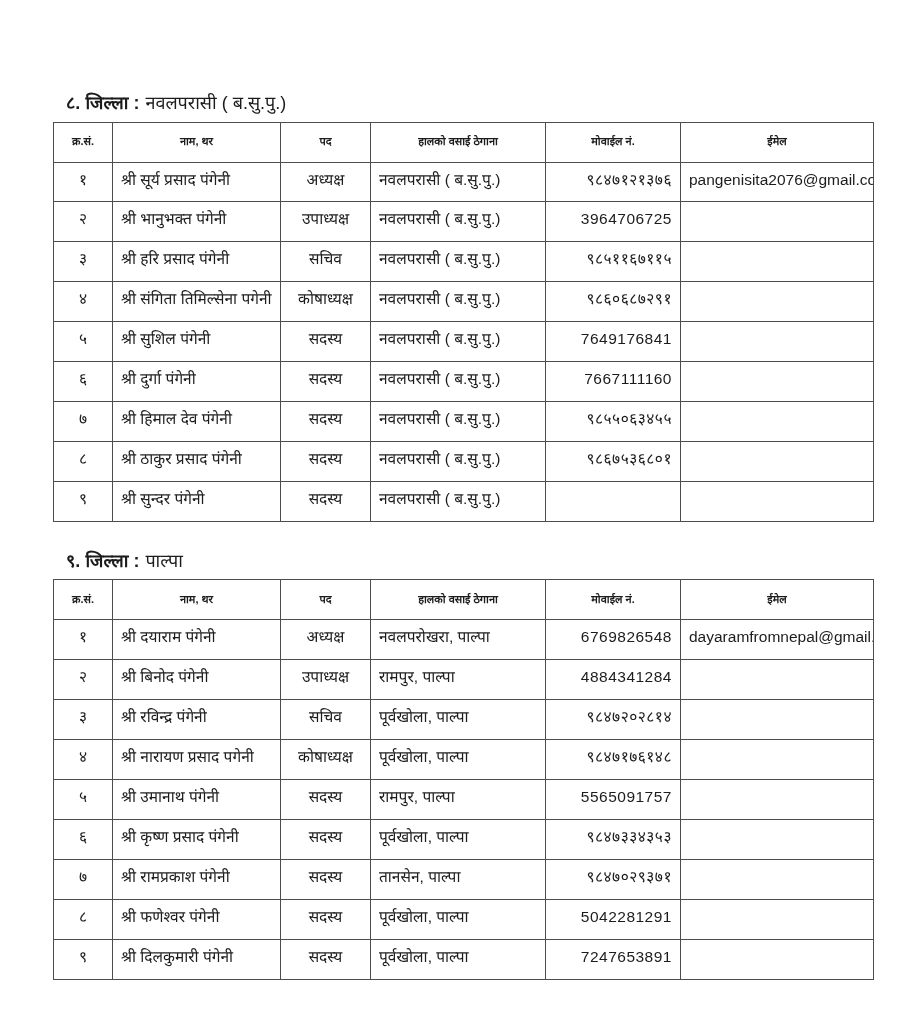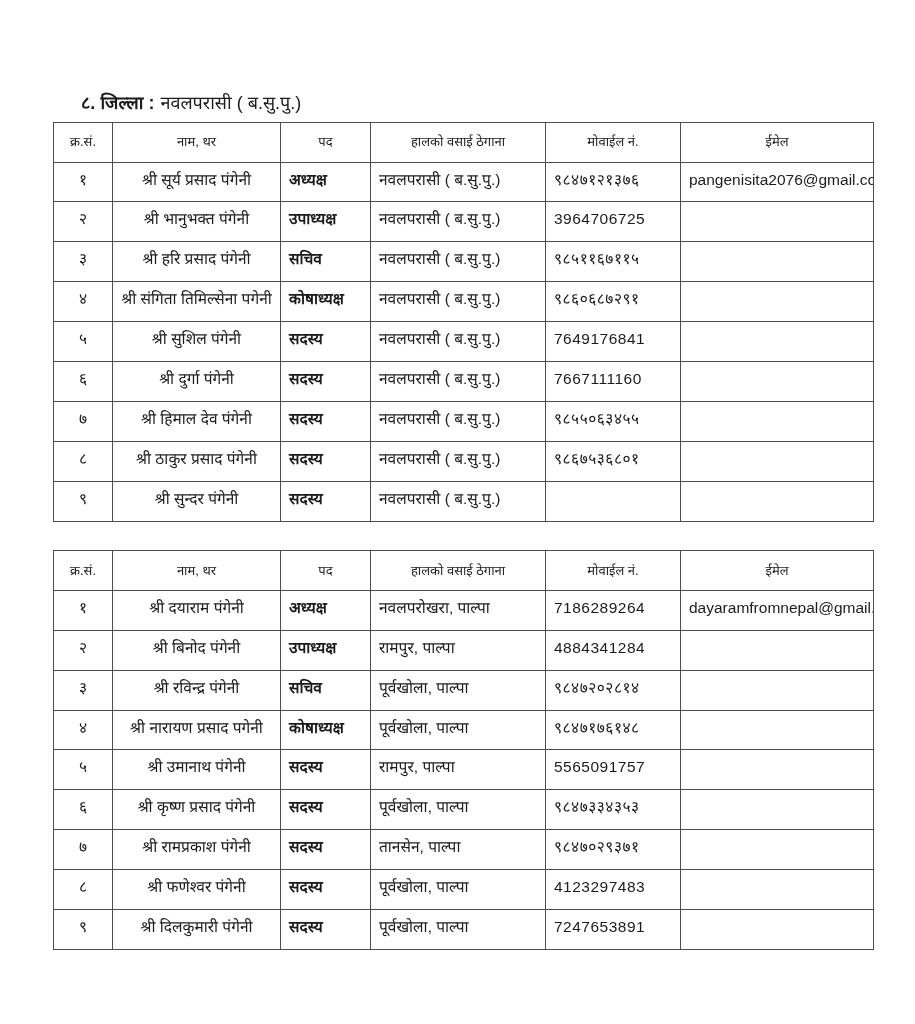--- a/index.html
+++ b/index.html
@@ -17,21 +17,21 @@
     overflow: hidden;
     box-sizing: border-box;
   }
   .content {
     padding: 92px 42px 0 53px;
   }
   .section {
     margin-bottom: 28px;
   }
   .section-heading {
-    margin: 0 0 7px 28px;
+    margin: 0 0 7px 13px;
     font-size: 18px;
     line-height: 1.25;
     white-space: nowrap;
   }
   .section-heading .h-num,
   .section-heading .h-label {
     font-weight: bold;
   }
   .section-heading .h-value {
     font-weight: normal;
@@ -48,39 +48,39 @@
   table.members col.c3 { width: 175px; }
   table.members col.c4 { width: 135px; }
   table.members col.c5 { width: 193px; }
   table.members th,
   table.members td {
     border: 1px solid #4d4d4d;
     vertical-align: top;
     box-sizing: border-box;
   }
   table.members th {
-    font-weight: normal;
-    font-size: 13px;
+    font-weight: bold;
+    font-size: 11px;
     text-align: center;
     vertical-align: middle;
     padding: 8px 4px;
     height: 40px;
     line-height: 1.2;
   }
   table.members td {
     font-size: 15.5px;
     line-height: 1.35;
     padding: 7px 8px 11px 8px;
     height: 39px;
   }
   td.col-serial { text-align: center; padding-left: 2px; padding-right: 2px; }
-  td.col-name   { text-align: center; padding-left: 12px; }
-  td.col-position { text-align: left; padding-left: 9px; font-weight: bold; }
+  td.col-name   { text-align: left; padding-left: 12px; }
+  td.col-position { text-align: center; padding-left: 9px; }
   td.col-address  { text-align: left; padding-left: 9px; white-space: nowrap; overflow: hidden; }
-  td.col-mobile   { text-align: left; letter-spacing: 0.5px; }
+  td.col-mobile   { text-align: right; letter-spacing: 0.5px; }
   td.col-email    {
     text-align: left;
     font-size: 13px;
     padding-top: 5px;
     padding-left: 7px;
     font-family: "Liberation Sans", sans-serif;
     white-space: nowrap;
     overflow: hidden;
   }
 </style>
@@ -181,20 +181,21 @@
                 <td class="col-name">श्री सुन्दर पंगेनी</td>
                 <td class="col-position">सदस्य</td>
                 <td class="col-address">नवलपरासी ( ब.सु.पु.)</td>
                 <td class="col-mobile"></td>
                 <td class="col-email"></td>
               </tr>
             </tbody>
           </table>
         </div>
         <div class="section">
+          <div class="section-heading"><span class="h-num">९.</span> <span class="h-label">जिल्ला :</span><span class="h-value">पाल्पा</span></div>
           <table class="members">
             <colgroup>
               <col class="c0">
               <col class="c1">
               <col class="c2">
               <col class="c3">
               <col class="c4">
               <col class="c5">
             </colgroup>
             <thead>
@@ -206,21 +207,21 @@
                 <th>मोवाईल नं.</th>
                 <th>ईमेल</th>
               </tr>
             </thead>
             <tbody>
               <tr>
                 <td class="col-serial">१</td>
                 <td class="col-name">श्री दयाराम पंगेनी</td>
                 <td class="col-position">अध्यक्ष</td>
                 <td class="col-address">नवलपरोखरा, पाल्पा</td>
-                <td class="col-mobile">7186289264</td>
+                <td class="col-mobile">6769826548</td>
                 <td class="col-email">dayaramfromnepal@gmail.com</td>
               </tr>
               <tr>
                 <td class="col-serial">२</td>
                 <td class="col-name">श्री बिनोद पंगेनी</td>
                 <td class="col-position">उपाध्यक्ष</td>
                 <td class="col-address">रामपुर, पाल्पा</td>
                 <td class="col-mobile">4884341284</td>
                 <td class="col-email"></td>
               </tr>
@@ -262,21 +263,21 @@
                 <td class="col-position">सदस्य</td>
                 <td class="col-address">तानसेन, पाल्पा</td>
                 <td class="col-mobile">९८४७०२९३७१</td>
                 <td class="col-email"></td>
               </tr>
               <tr>
                 <td class="col-serial">८</td>
                 <td class="col-name">श्री फणेश्वर पंगेनी</td>
                 <td class="col-position">सदस्य</td>
                 <td class="col-address">पूर्वखोला, पाल्पा</td>
-                <td class="col-mobile">4123297483</td>
+                <td class="col-mobile">5042281291</td>
                 <td class="col-email"></td>
               </tr>
               <tr>
                 <td class="col-serial">९</td>
                 <td class="col-name">श्री दिलकुमारी पंगेनी</td>
                 <td class="col-position">सदस्य</td>
                 <td class="col-address">पूर्वखोला, पाल्पा</td>
                 <td class="col-mobile">7247653891</td>
                 <td class="col-email"></td>
               </tr>

